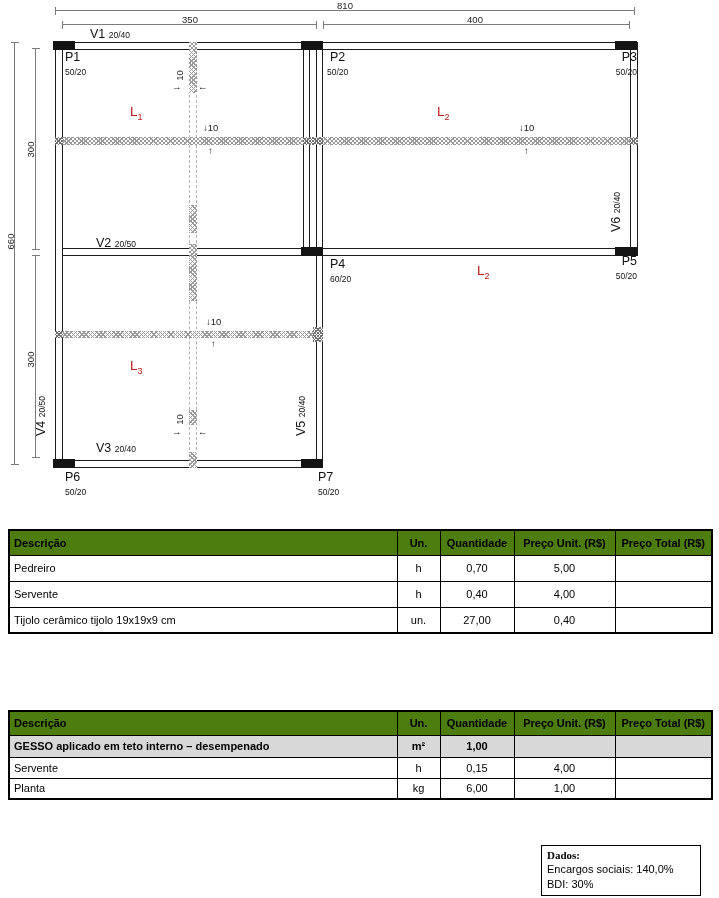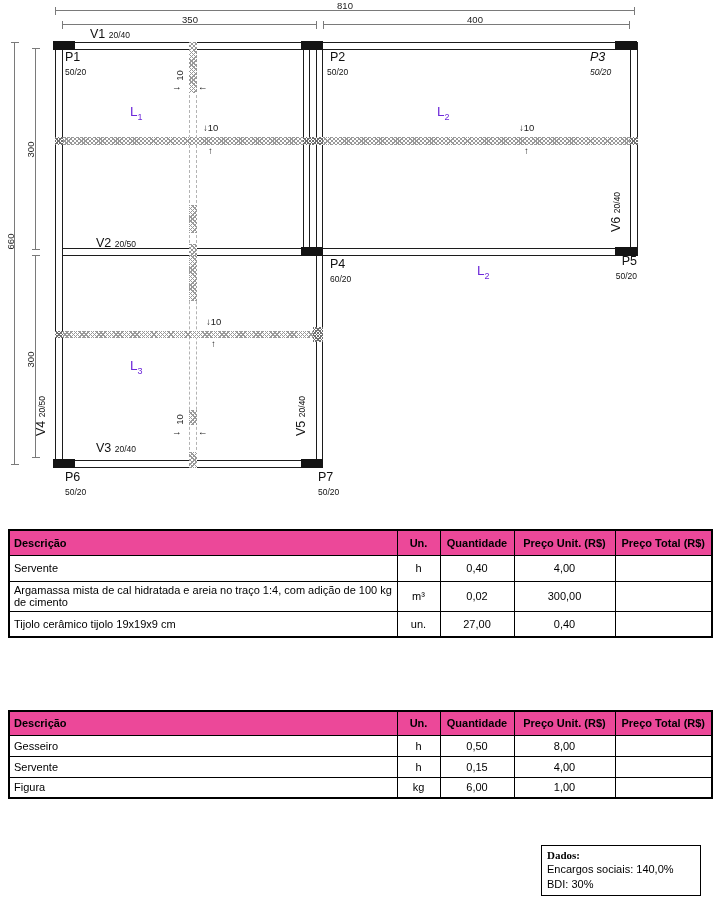--- a/index.html
+++ b/index.html
@@ -28,31 +28,31 @@
   .dimh::before{ left:0; } .dimh::after{ right:0; }
   .dimv { position:absolute; width:1px; background:#7a7a7a; }
   .dimv::before,.dimv::after { content:""; position:absolute; left:-3.5px; width:8px; height:1px; background:#7a7a7a; }
   .dimv::before{ top:0; } .dimv::after{ bottom:0; }
   .dimlabel { position:absolute; font-size:9.5px; color:#222; text-align:center; }
   .rot { transform:rotate(-90deg); transform-origin:center; white-space:nowrap; }
 
   .blabel { position:absolute; font-size:12.5px; color:#111; white-space:nowrap; }
   .blabel .sz, .plabel .sz { font-size:8.5px; }
   .plabel { position:absolute; font-size:12.5px; line-height:1.08; color:#111; white-space:nowrap; }
-  .slabel { position:absolute; font-size:13.5px; color:#6d28d9; }
+  .slabel { position:absolute; font-size:13.5px; color:#b91c1c; }
   .slabel .sub { font-size:9px; vertical-align:sub; }
   .ann { position:absolute; font-size:9.5px; color:#222; white-space:nowrap; line-height:1; }
 
   .caption { position:absolute; top:498px; left:0; width:719px; text-align:center; font-size:9.5px; color:#111; }
 
   
   table.tbl { position:absolute; left:8px; width:703px; border-collapse:collapse; table-layout:fixed;
     font-size:11px; border:2px solid #000; }
   .tbl th, .tbl td { border:1px solid #000; padding:1px 4px; vertical-align:middle; }
-  .tbl th { background:#ec4899; font-weight:bold; text-align:left; }
+  .tbl th { background:#4d7c0f; font-weight:bold; text-align:left; }
   .tbl th.c, .tbl td.c { text-align:center; padding:1px 1px; }
   .tbl tr.hl td { background:#d8d8d8; font-weight:bold; }
 
   .dados { position:absolute; left:541px; top:845px; width:160px; box-sizing:border-box;
     border:1.5px solid #000; padding:2px 5px 4px 5px; font-size:11px; line-height:1.3; }
   .dados .t { font-weight:bold;font-family:Liberation Serif, serif; }
 </style>
 </head>
 <body>
 
@@ -111,21 +111,21 @@
 
     <div class="blabel" style="left:90px;top:27px;"><span>V1</span> <span class="sz">20/40</span></div>
     <div class="blabel" style="left:96px;top:236px;"><span>V2</span> <span class="sz">20/50</span></div>
     <div class="blabel" style="left:96px;top:441px;"><span>V3</span> <span class="sz">20/40</span></div>
     <div class="blabel rot" style="left:21px;top:409px;"><span>V4</span> <span class="sz">20/50</span></div>
     <div class="blabel rot" style="left:281px;top:409px;"><span>V5</span> <span class="sz">20/40</span></div>
     <div class="blabel rot" style="left:596px;top:205px;"><span>V6</span> <span class="sz">20/40</span></div>
 
     <div class="plabel" style="left:65px;top:51px;"><span>P1</span><br><span class="sz">50/20</span></div>
     <div class="plabel" style="left:327px;top:51px;text-align:center;"><span>P2</span><br><span class="sz">50/20</span></div>
-    <div class="plabel" style="left:590px;top:51px;width:47px;text-align:left;font-style:italic;"><span>P3</span><br><span class="sz">50/20</span></div>
+    <div class="plabel" style="left:590px;top:51px;width:47px;text-align:right;"><span>P3</span><br><span class="sz">50/20</span></div>
     <div class="plabel" style="left:330px;top:258px;"><span>P4</span><br><span class="sz">60/20</span></div>
     <div class="plabel" style="left:590px;top:255px;width:47px;text-align:right;"><span>P5</span><br><span class="sz">50/20</span></div>
     <div class="plabel" style="left:65px;top:471px;"><span>P6</span><br><span class="sz">50/20</span></div>
     <div class="plabel" style="left:318px;top:471px;"><span>P7</span><br><span class="sz">50/20</span></div>
 
     <div class="slabel" style="left:130px;top:104px;"><span>L</span><span class="sub">1</span></div>
     <div class="slabel" style="left:437px;top:104px;"><span>L</span><span class="sub">2</span></div>
     <div class="slabel" style="left:477px;top:263px;"><span>L</span><span class="sub">2</span></div>
     <div class="slabel" style="left:130px;top:358px;"><span>L</span><span class="sub">3</span></div>
 
@@ -154,31 +154,31 @@
       </colgroup>
     <tbody>
         <tr style="height:25px;">
       <th>Descrição</th>
       <th class="c">Un.</th>
       <th class="c">Quantidade</th>
       <th class="c">Preço Unit. (R$)</th>
       <th class="c">Preço Total (R$)</th>
     </tr>
     <tr style="height:26px;">
+      <td>Pedreiro</td>
+      <td class="c">h</td>
+      <td class="c">0,70</td>
+      <td class="c">5,00</td>
+      <td class="c"></td>
+    </tr>
+    <tr style="height:26px;">
       <td>Servente</td>
       <td class="c">h</td>
       <td class="c">0,40</td>
       <td class="c">4,00</td>
-      <td class="c"></td>
-    </tr>
-    <tr style="height:30px;">
-      <td>Argamassa mista de cal hidratada e areia no traço 1:4, com adição de 100 kg de cimento</td>
-      <td class="c">m³</td>
-      <td class="c">0,02</td>
-      <td class="c">300,00</td>
       <td class="c"></td>
     </tr>
     <tr style="height:26px;">
       <td>Tijolo cerâmico tijolo 19x19x9 cm</td>
       <td class="c">un.</td>
       <td class="c">27,00</td>
       <td class="c">0,40</td>
       <td class="c"></td>
     </tr>
   </tbody>
@@ -193,36 +193,36 @@
         <col style="width:97px">
       </colgroup>
     <tbody>
         <tr style="height:24px;">
       <th>Descrição</th>
       <th class="c">Un.</th>
       <th class="c">Quantidade</th>
       <th class="c">Preço Unit. (R$)</th>
       <th class="c">Preço Total (R$)</th>
     </tr>
-    <tr style="height:21px;">
-      <td>Gesseiro</td>
-      <td class="c">h</td>
-      <td class="c">0,50</td>
-      <td class="c">8,00</td>
+    <tr class="hl" style="height:22px;">
+      <td>GESSO aplicado em teto interno – desempenado</td>
+      <td class="c">m²</td>
+      <td class="c">1,00</td>
+      <td class="c"></td>
       <td class="c"></td>
     </tr>
     <tr style="height:21px;">
       <td>Servente</td>
       <td class="c">h</td>
       <td class="c">0,15</td>
       <td class="c">4,00</td>
       <td class="c"></td>
     </tr>
     <tr style="height:21px;">
-      <td>Figura</td>
+      <td>Planta</td>
       <td class="c">kg</td>
       <td class="c">6,00</td>
       <td class="c">1,00</td>
       <td class="c"></td>
     </tr>
   </tbody>
     </table>
 
   <div class="dados">
     <div class="t">Dados:</div>

